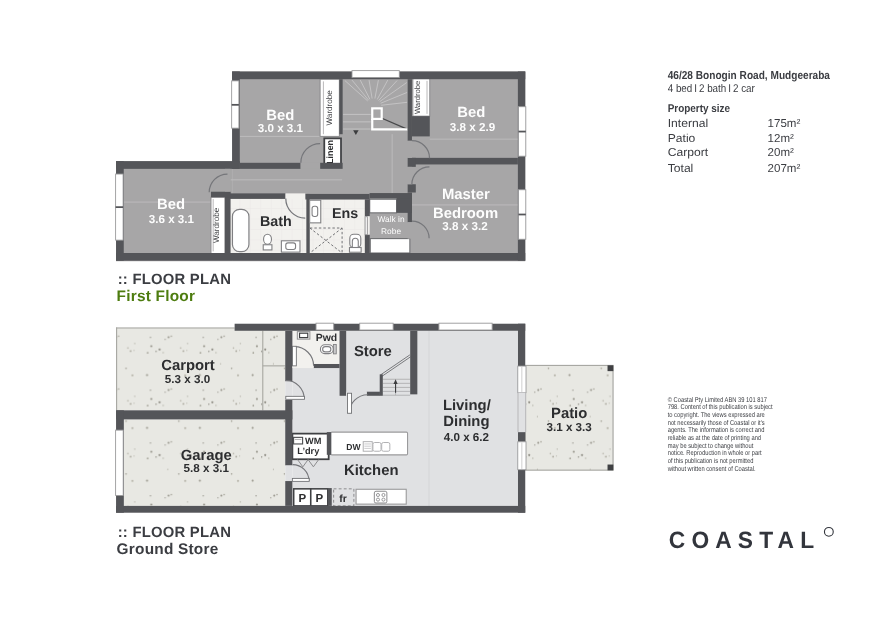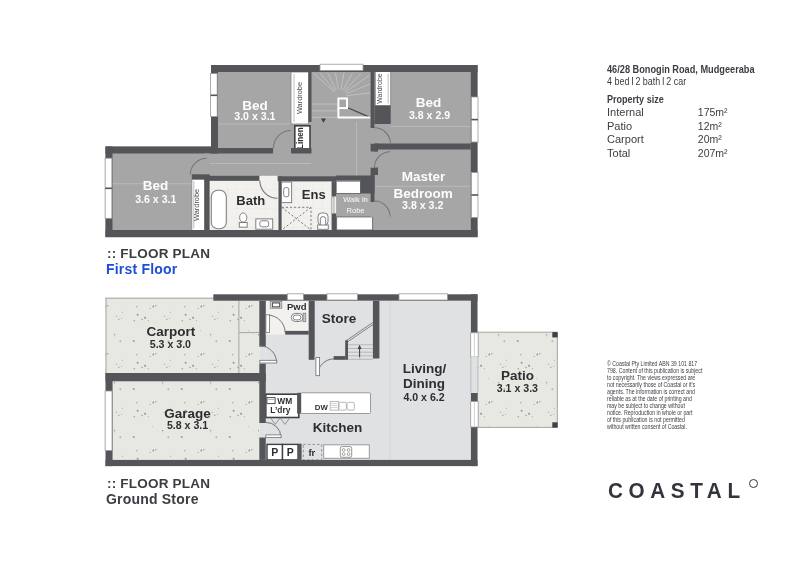--- a/index.html
+++ b/index.html
@@ -480,21 +480,21 @@
 <text x="337.5" y="431.8" font-size="13.5" font-weight="bold" fill="#2d2e30" text-anchor="middle">Kitchen</text>
 
 <g fill="#2d2e30" text-anchor="middle">
 <text x="517.4" y="380" font-size="13.5" font-weight="bold">Patio</text>
 <text x="517.4" y="392" font-size="10.6" font-weight="bold">3.1 x 3.3</text>
       </g>
 </g>
 </svg>
 
 <div class="abs" style="left:107px;top:246px;font-size:13.5px;font-weight:bold;color:#3b3d42;letter-spacing:0.2px;">:: FLOOR PLAN</div>
-<div class="abs" style="left:106px;top:260.5px;font-size:14px;font-weight:bold;color:#1d4ed8;letter-spacing:0.2px;">First Floor</div>
+<div class="abs" style="left:106px;top:260.5px;font-size:14px;font-weight:bold;color:#4d7c0f;letter-spacing:0.2px;">First Floor</div>
 
 <div class="abs" style="left:107px;top:476px;font-size:13.5px;font-weight:bold;color:#3b3d42;letter-spacing:0.2px;">:: FLOOR PLAN</div>
 <div class="abs" style="left:106px;top:490.5px;font-size:14px;font-weight:bold;color:#3b3d42;letter-spacing:0.2px;">Ground Store</div>
 
 <div id="addr" class="abs" style="left:607px;top:64px;line-height:1;font-size:10.5px;font-weight:bold;color:#3b3d42;transform-origin:0 0;transform:scaleX(0.875);">46/28 Bonogin Road, Mudgeeraba</div>
 
 <div id="bbc" class="abs" style="left:607px;top:77.3px;line-height:1;font-size:10.2px;color:#3b3d42;transform-origin:0 0;transform:scaleX(0.877);">4 bed I 2 bath I 2 car</div>
 
 <div id="psz" class="abs" style="left:607px;top:94.8px;line-height:1;font-size:10.2px;font-weight:bold;color:#3b3d42;transform-origin:0 0;transform:scaleX(0.886);">Property size</div>
 

